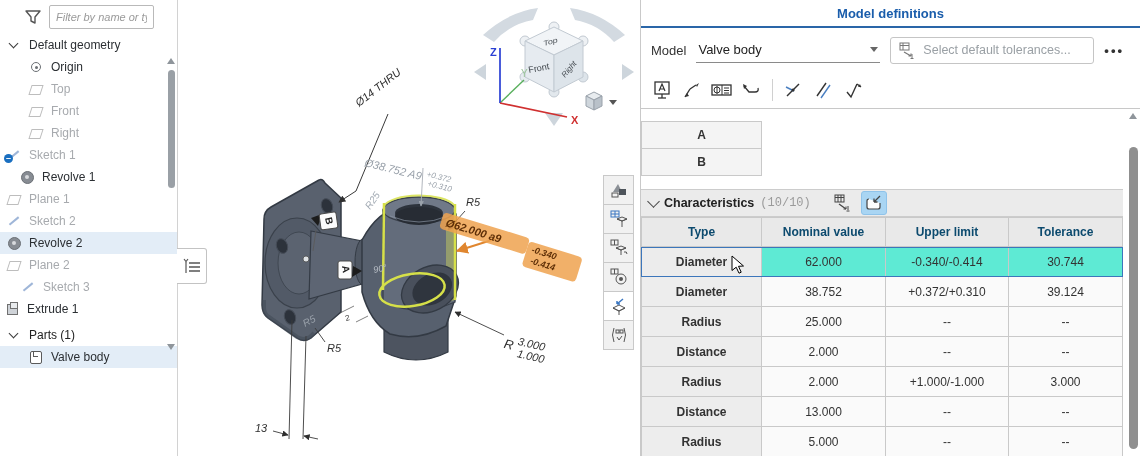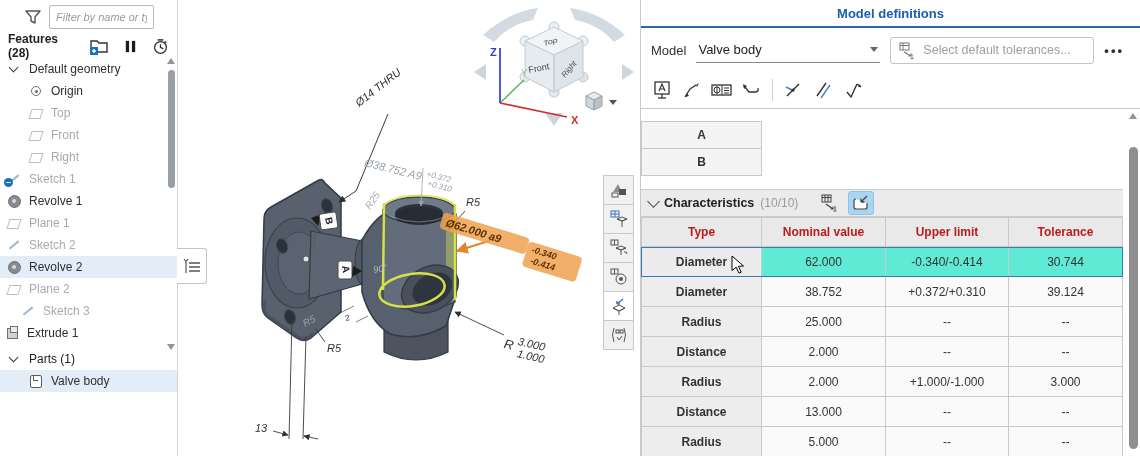--- a/index.html
+++ b/index.html
@@ -60,29 +60,29 @@
   .mp-tolbtn span{color:#9aa0a5;font-size:12.5px;white-space:nowrap;overflow:hidden;}
   .mp-more{margin-left:auto;color:#333;font-weight:bold;letter-spacing:2px;font-size:13px;padding-right:6px;}
   .mp-toolbar{height:36px;display:flex;align-items:center;padding:0 6px;}
   .tbtn{width:30px;height:28px;display:flex;align-items:center;justify-content:center;}
   .tsep{width:1px;height:22px;background:#d0d0d0;margin:0 5px;}
   .mp-content{position:absolute;left:0;top:108px;width:500px;height:348px;border-top:1px solid #c8c8c8;background:#fff;}
   .datum-table{position:absolute;left:0;top:12px;width:121px;border-top:1px solid #c9c9c9;}
   .datum-row{height:27px;background:#f4f4f4;border:1px solid #c9c9c9;border-top:none;display:flex;align-items:center;justify-content:center;font-weight:bold;color:#333;box-sizing:border-box;}
   .char-header{position:absolute;left:0;top:80px;width:482px;height:28px;background:#ebebeb;border-top:1px solid #ccc;border-bottom:1px solid #ccc;display:flex;align-items:center;padding:0 8px;box-sizing:border-box;gap:6px;}
   .char-title{font-weight:bold;color:#222;font-size:12.5px;}
-  .char-count{color:#9a9a9a;font-size:12px;}
+  .char-count{color:#9a9a9a;font-size:12px;font-family:Liberation Mono, monospace;}
   .chev{width:8px;height:8px;border-right:1.6px solid #444;border-bottom:1.6px solid #444;transform:rotate(45deg);margin-top:-4px;}
   .char-hicon{width:24px;height:22px;display:flex;align-items:center;justify-content:center;border-radius:3px;}
   .char-hicon.active{background:#a9d5f3;border:1px solid #8fc3ea;}
   .ctable{position:absolute;left:0;top:108px;width:482px;}
   .crow{display:grid;grid-template-columns:121px 124px 123px 114px;height:30px;}
   .crow .c{border-right:1px solid #c9c9c9;border-bottom:1px solid #c9c9c9;display:flex;align-items:center;justify-content:center;font-size:12px;color:#333;background:#fafafa;box-sizing:border-box;}
   .crow .c:first-child{border-left:1px solid #c9c9c9;background:#ededed;font-weight:bold;}
-  .crow.head .c{background:#e9e9e9;font-weight:bold;border-top:1px solid #c9c9c9;color:#b91c1c;}
+  .crow.head .c{background:#e9e9e9;font-weight:bold;border-top:1px solid #c9c9c9;color:#0c4a6e;}
   .crow.selected{outline:1.5px solid #3c76bb;outline-offset:-1.5px;}
   .crow.selected .c{background:#5eead4;}
   .crow.selected .c:first-child{background:#ececec;}
   
   .rscroll{position:absolute;right:2px;top:4px;width:11px;height:340px;}
   .rscroll .thumb{position:absolute;left:1px;top:34px;width:9px;height:302px;background:#8f8f8f;border-radius:5px;}
 
   .cursor{position:absolute;left:731px;top:255px;z-index:20;}
   svg text{font-family:"Liberation Sans",sans-serif;}
 </style>
@@ -91,44 +91,20 @@
 
 <div class="app">
 
   <aside class="feature-panel">
     <div class="filter-row">
       <svg class="funnel" viewBox="0 0 20 20">
           <path d="M3,4 H17 L12,10 V16 L8,14 V10 Z" fill="none" stroke="#555" stroke-width="1.4" stroke-linejoin="round"></path>
         </svg>
       <input class="filter-input" placeholder="Filter by name or type" style="">
     </div>
-    <div class="features-header">
-      <span class="features-title">Features (28)</span>
-      <span class="hicon" style="margin-left:14px">
-        <svg viewBox="0 0 20 18" width="20" height="18">
-            <path d="M2,4 H8 L10,6 H18 V15 H2 Z" fill="none" stroke="#333" stroke-width="1.4"></path>
-            <rect x="1" y="10" width="8" height="8" fill="#1a6fc0"></rect>
-            <path d="M5,12 V16 M3,14 H7" stroke="#fff" stroke-width="1.4"></path>
-          </svg>
-      </span>
-      <span class="hicon">
-        <svg viewBox="0 0 16 16" width="15" height="15">
-            <rect x="3" y="2" width="3.5" height="12" fill="#1c1c1c"></rect>
-            <rect x="9.5" y="2" width="3.5" height="12" fill="#1c1c1c"></rect>
-          </svg>
-      </span>
-      <span class="hicon">
-        <svg viewBox="0 0 18 18" width="17" height="17">
-            <circle cx="9" cy="10" r="6.2" fill="none" stroke="#333" stroke-width="1.4"></circle>
-            <path d="M9,6.5 V10 L12,11.5" stroke="#333" stroke-width="1.4" fill="none"></path>
-            <path d="M6,2 L12,2" stroke="#333" stroke-width="1.6"></path>
-            <path d="M13.5,3.5 L15,5" stroke="#333" stroke-width="1.4"></path>
-          </svg>
-      </span>
-    </div>
     <div class="tree">
 
         <div class="tree-row" style="padding-left: 6px;">
           <span class="tree-icon i-chevron-down"></span>
           <span class="lbl">Default geometry</span>
         </div>
 
         <div class="tree-row" style="padding-left: 28px; text-align: right;">
           <span class="tree-icon i-origin"></span>
           <span class="lbl">Origin</span>
@@ -147,21 +123,21 @@
         <div class="tree-row muted" style="padding-left: 28px;">
           <span class="tree-icon i-plane"></span>
           <span class="lbl">Right</span>
         </div>
 
         <div class="tree-row muted" style="padding-left: 6px;">
           <span class="tree-icon i-sketch-suppressed"></span>
           <span class="lbl">Sketch 1</span>
         </div>
 
-        <div class="tree-row" style="padding-left: 6px; align-items: center;">
+        <div class="tree-row" style="padding-left: 19px; align-items: center;">
           <span class="tree-icon i-revolve"></span>
           <span class="lbl">Revolve 1</span>
         </div>
 
         <div class="tree-row muted" style="padding-left: 6px;">
           <span class="tree-icon i-plane"></span>
           <span class="lbl">Plane 1</span>
         </div>
 
         <div class="tree-row muted" style="padding-left: 6px;">

